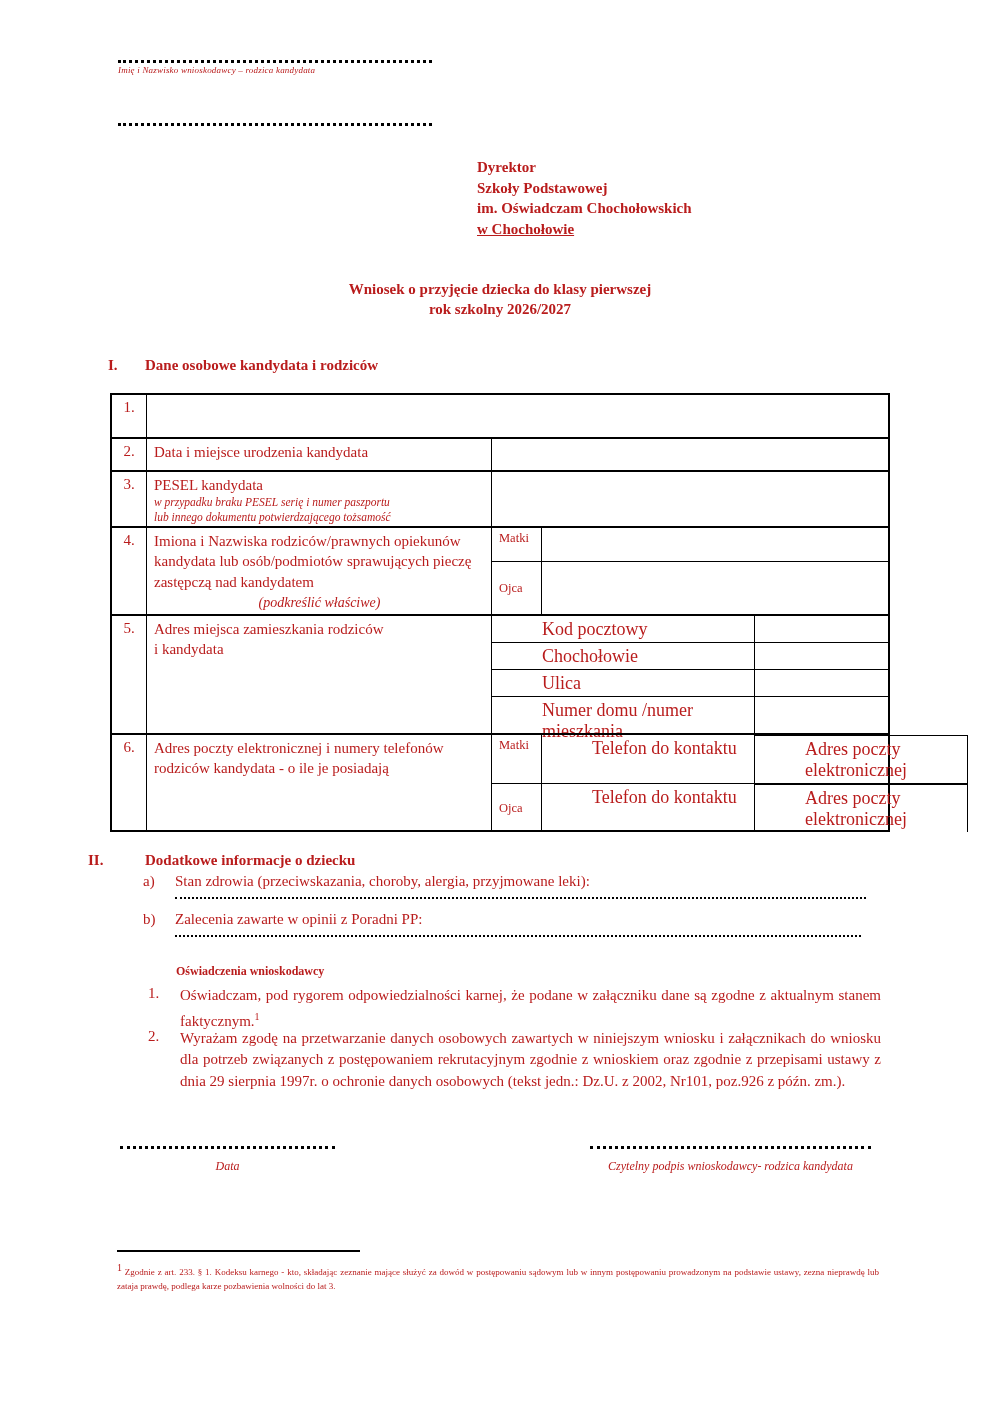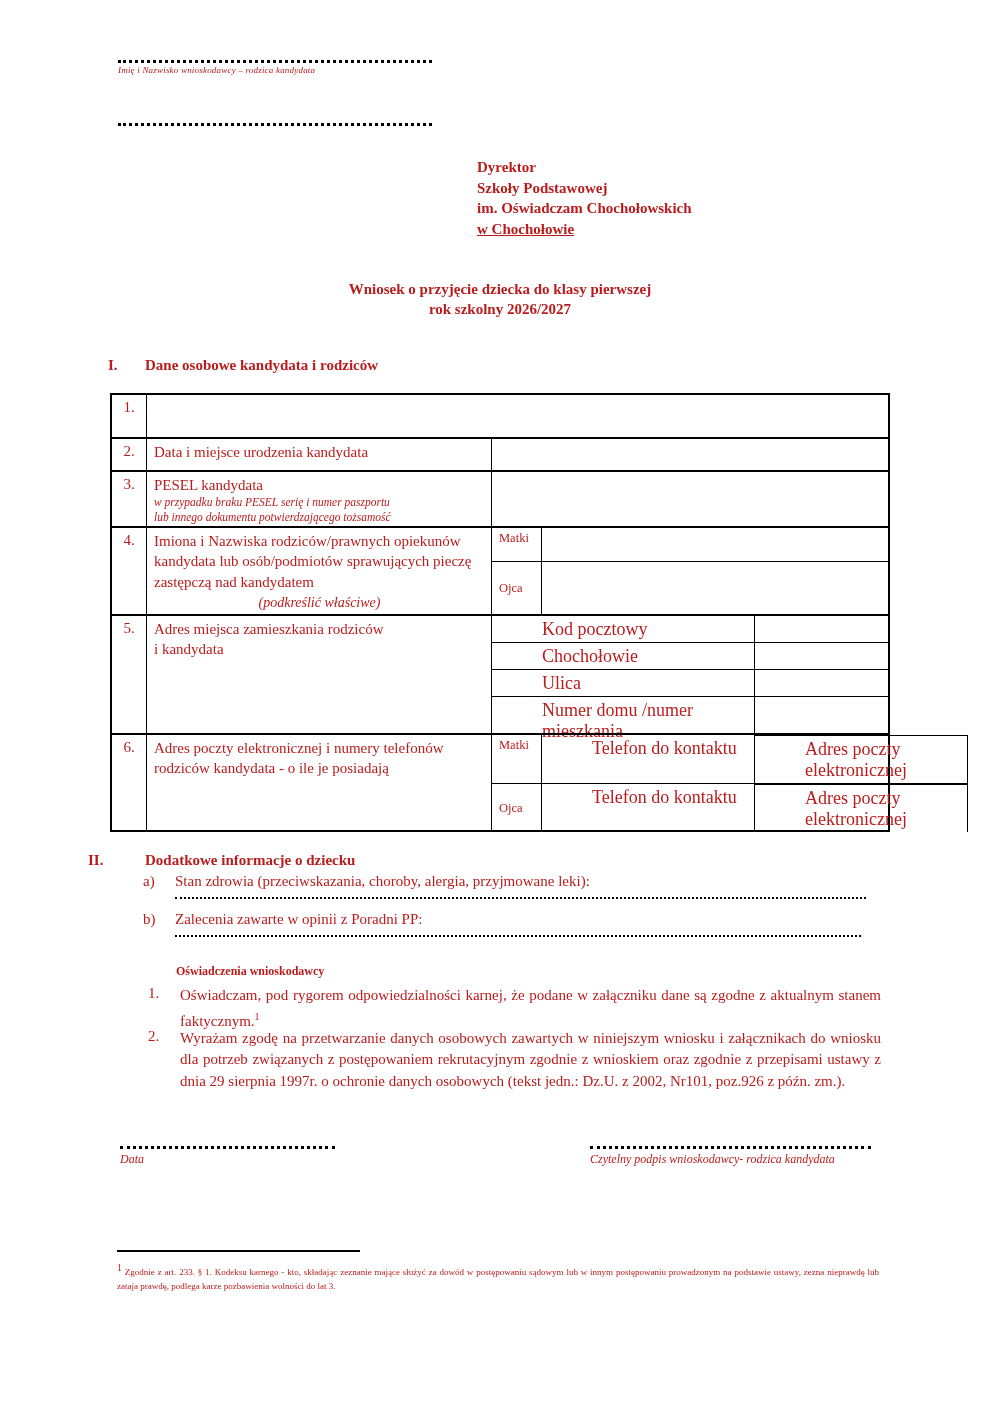--- a/index.html
+++ b/index.html
@@ -56,21 +56,21 @@
   .s2-item-marker { position: absolute; font-size: 15px; }
   .s2-item-label { position: absolute; font-size: 15px; }
   .dotline-fill { position: absolute; height: 6px; border-bottom: 2px dotted #000; }
   
   .decl-heading { position: absolute; left: 136px; top: 964px; font-weight: bold; font-size: 12px; margin-left: 40px; }
   .decl-marker { position: absolute; left: 148px; font-size: 15px; }
   .decl-text { position: absolute; left: 180px; width: 701px; font-size: 15px; line-height: 21.3px; text-align: justify; }
   sup { font-size: 10px; }
   
   .sig-block { position: absolute; }
-  .sig-label { font-style: italic; font-size: 12px; text-align: left; margin-top: 3px; }
+  .sig-label { font-style: italic; font-size: 12px; text-align: center; margin-top: 10px; }
   
   .footnote-rule { position: absolute; left: 117px; top: 1250px; width: 243px; border-top: 2px solid #000; }
   .footnote-text { position: absolute; left: 117px; top: 1261px; width: 762px; font-size: 9px; line-height: 13.5px; text-align: justify; }
 </style>
 </head>
 <body>
 
 <div class="sheet">
 
   <div class="hdr-field" style="top:56px">

